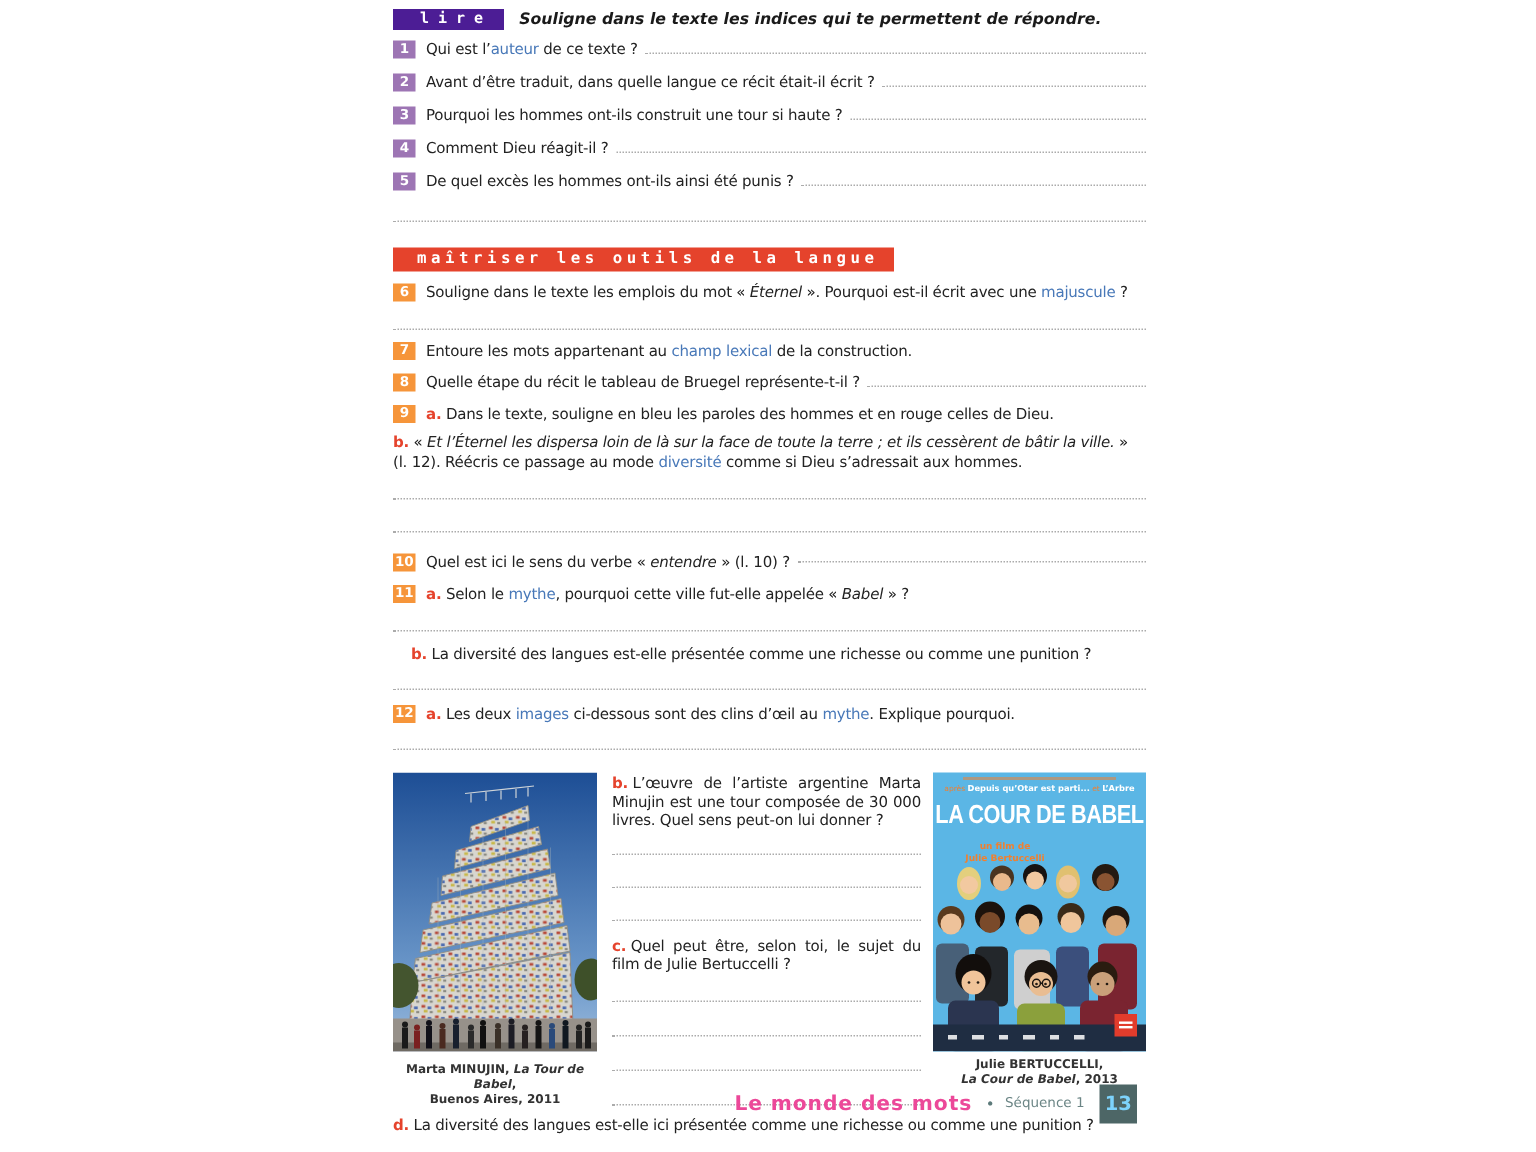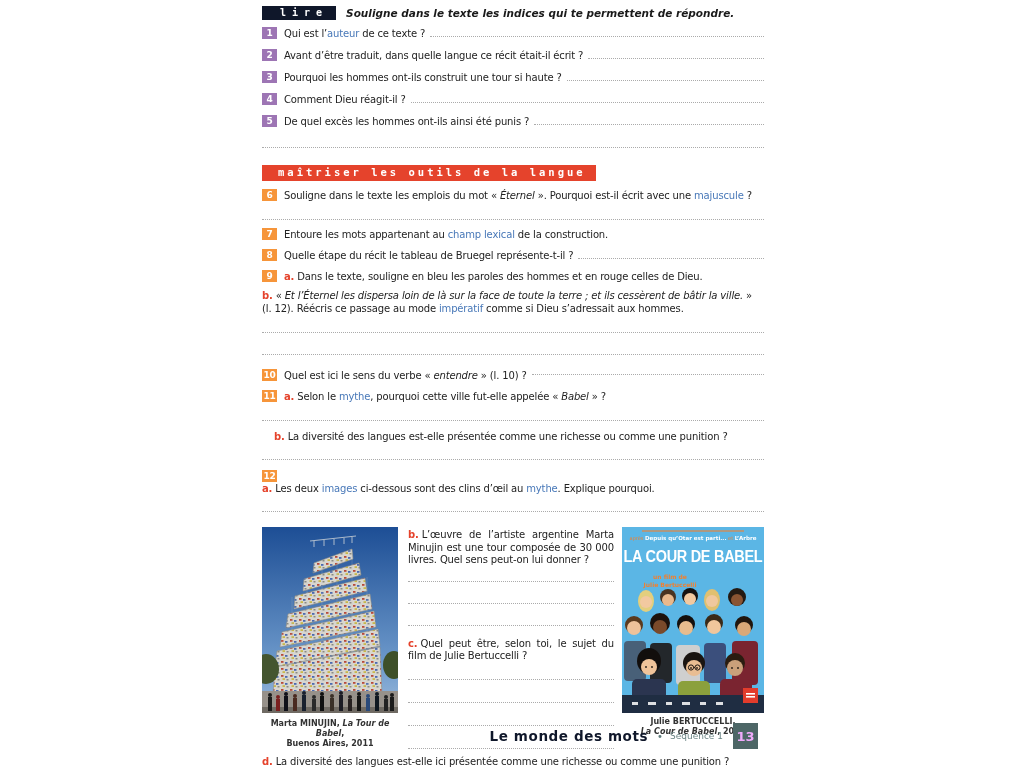--- a/index.html
+++ b/index.html
@@ -1,21 +1,21 @@
 <!DOCTYPE html>
 <html><head>
 <meta charset="utf-8">
 <style>
   html,body{margin:0;padding:0;width:1024px;height:768px;overflow:hidden;background:#ffffff;}
   body{font-family:"DejaVu Sans",sans-serif;color:#222;position:relative;}
   .content{position:absolute;left:262px;top:6px;width:502px;font-size:10px;}
 
   
   .hdr-row{display:flex;align-items:center;gap:10px;}
-  .badge-lire{background:#0f172a;color:#fff;font-family:"DejaVu Sans Mono",monospace;
+  .badge-lire{background:#4c1d95;color:#fff;font-family:"DejaVu Sans Mono",monospace;
     font-weight:bold;font-size:10px;letter-spacing:6px;padding:1px 8px 2px 18px;}
   .instruction{font-style:italic;font-weight:bold;font-size:10.5px;color:#1a1a1a;}
   .banner{background:#e5432c;color:#fff;font-family:"DejaVu Sans Mono",monospace;
     font-weight:bold;font-size:10.5px;letter-spacing:3px;padding:1px 10px 3px 16px;
     width:fit-content;margin-top:17px;}
 
   
   .q{display:flex;align-items:baseline;margin-top:8px;line-height:13px;letter-spacing:-0.15px;}
   .qb{flex:0 0 auto;min-width:13px;height:12px;line-height:12px;text-align:center;color:#fff;
       font-size:9px;font-weight:bold;margin-right:7px;padding:0 1px;align-self:flex-start;}
@@ -46,24 +46,24 @@
   .p-films .sm{color:#f08030;font-weight:normal;font-size:5px;}
   .p-title{position:absolute;top:21px;left:0;width:100%;text-align:center;color:#fff;
     font-weight:bold;font-size:14.5px;font-family:"Liberation Sans",sans-serif;
     transform:scaleY(1.2);letter-spacing:-0.3px;}
   .p-credit{position:absolute;top:46px;left:4px;width:62%;text-align:center;color:#f08030;
     font-size:6px;font-weight:bold;line-height:8px;}
 
   
   .footer{position:absolute;left:262px;top:723px;width:496px;display:flex;justify-content:flex-end;
     align-items:center;}
-  .f-chapter{color:#0f172a;font-weight:bold;font-size:13.5px;letter-spacing:0.6px;padding-left:24px;}
+  .f-chapter{color:#ec4899;font-weight:bold;font-size:13.5px;letter-spacing:0.6px;padding-left:24px;}
   .f-bullet{color:#5c7a7a;font-size:10px;margin:0 7px 0 9px;}
   .f-seq{color:#6b8585;font-size:9px;margin-right:10px;}
-  .f-page{background:#4d6666;color:#f0abfc;width:25px;height:26px;display:flex;align-items:center;
+  .f-page{background:#4d6666;color:#7dd3fc;width:25px;height:26px;display:flex;align-items:center;
     justify-content:center;font-size:13px;font-weight:bold;}
 </style>
 </head>
 <body>
 
 <div class="content">
 
   <div class="hdr-row">
     <span class="badge-lire">lire</span>
     <span class="instruction">Souligne dans le texte les indices qui te permettent de répondre.</span>
@@ -120,21 +120,21 @@
     <span class="qt">Quelle étape du récit le tableau de Bruegel représente-t-il ?</span>
     <span class="lead"></span>
   </div>
 
   <div class="q" style="margin-top:8px;">
     <span class="qb orange">9</span>
     <span class="qt"><span class="letter">a.</span><span>Dans le texte, souligne en bleu les paroles des hommes et en rouge celles de Dieu.</span></span>
   </div>
 
   <div class="para">
-    <span class="letter">b.</span><span>« </span><span class="it">Et l’Éternel les dispersa loin de là sur la face de toute la terre ; et ils cessèrent de bâtir la ville.</span><span> » (l. 12). </span><span>Réécris ce passage au mode </span><span class="blue">impératif</span><span> comme si Dieu s’adressait aux hommes.</span>
+    <span class="letter">b.</span><span>« </span><span class="it">Et l’Éternel les dispersa loin de là sur la face de toute la terre ; et ils cessèrent de bâtir la ville.</span><span> » (l. 12). </span><span>Réécris ce passage au mode </span><span class="blue">diversité</span><span> comme si Dieu s’adressait aux hommes.</span>
   </div>
 
   <div class="dotline" style="margin-top:17px;"></div>
   <div class="dotline" style="margin-top:21px;"></div>
 
   <div class="q" style="margin-top:14px;align-items:center;">
     <span class="qb orange">10</span>
     <span class="qt"><span>Quel est ici le sens du verbe « </span><span class="it">entendre</span><span> » (l. 10) ?</span></span>
     <span class="lead"></span>
   </div>
@@ -145,21 +145,21 @@
   </div>
 
   <div class="dotline" style="margin-top:17px;"></div>
 
   <div class="para" style="margin-top:9px;padding-left:12px;">
     <span class="letter">b.</span><span>La diversité des langues est-elle présentée comme une richesse ou comme une punition ?</span>
   </div>
 
   <div class="dotline" style="margin-top:16px;"></div>
 
-  <div class="q" style="margin-top:10px;flex-direction:column;">
+  <div class="q" style="margin-top:10px;">
     <span class="qb orange">12</span>
     <span class="qt"><span class="letter">a.</span><span>Les deux </span><span class="blue">images</span><span> ci-dessous sont des clins d’œil au </span><span class="blue">mythe</span><span>. Explique pourquoi.</span></span>
   </div>
 
   <div class="dotline" style="margin-top:16px;"></div>
 
   <div class="figures">
 
     <div class="fig-col-left">
       <svg width="136" height="186" viewBox="0 0 136 186">

